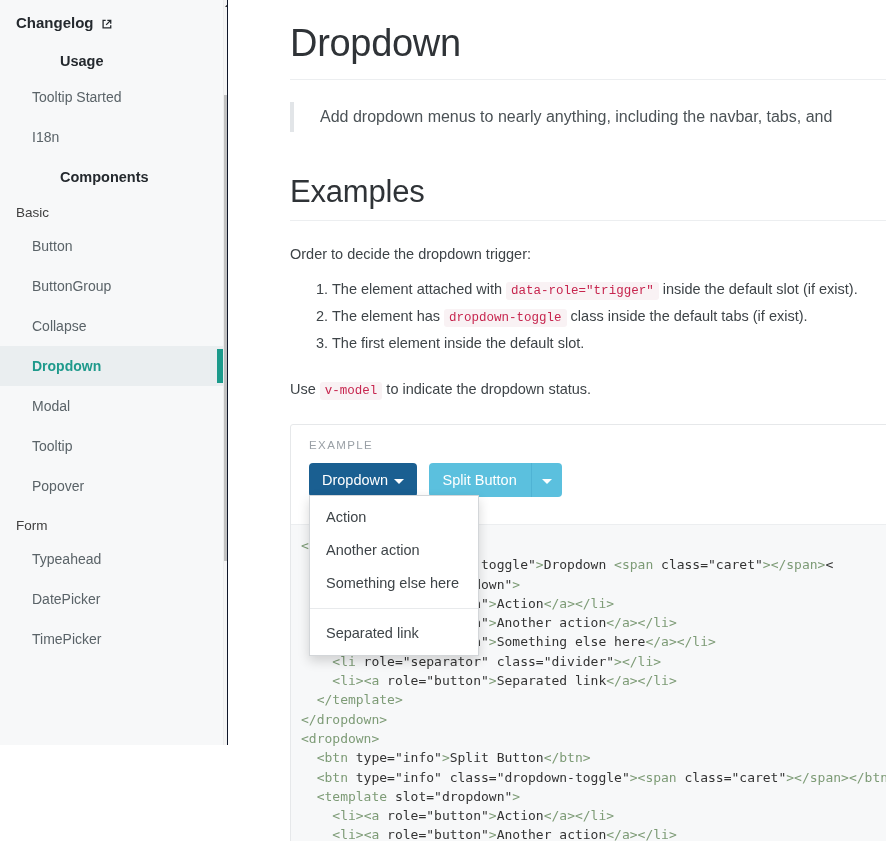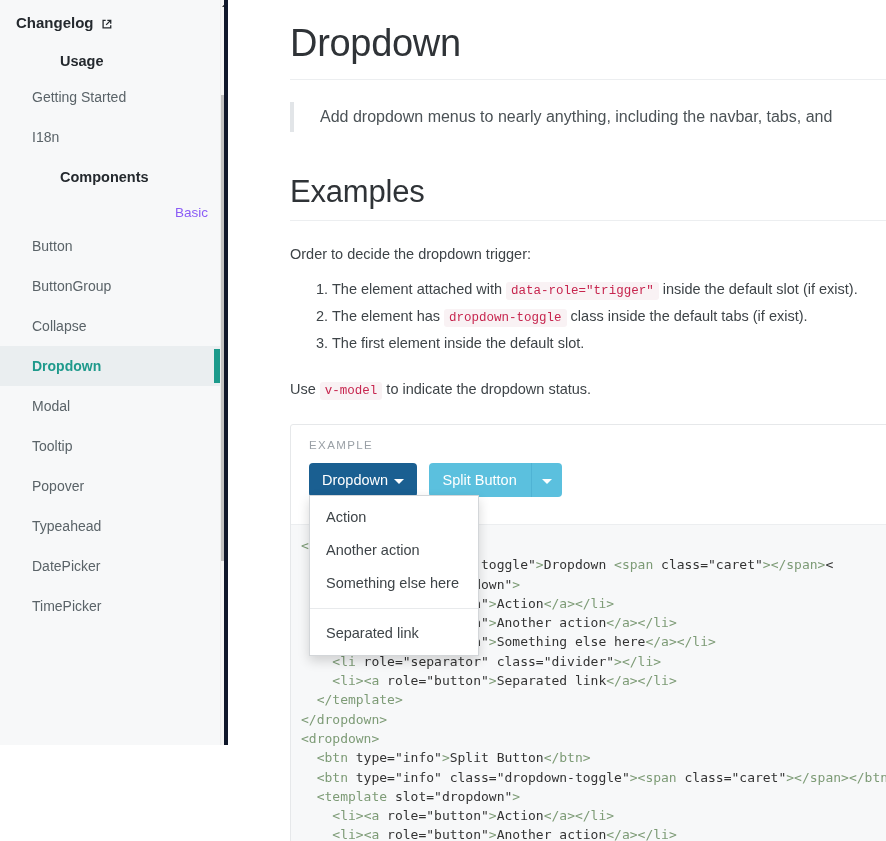--- a/index.html
+++ b/index.html
@@ -12,39 +12,38 @@
     -webkit-font-smoothing: antialiased;
   }
   #app { position: relative; width: 886px; height: 841px; display: flex; }
 
   
   #sidebar {
     position: relative;
     width: 228px;
     height: 745px;
     background: #f7f8f9;
-    border-right: 4px solid #0f172a;
+    border-right: 1px solid #0f172a;
     overflow: hidden;
     flex: 0 0 228px;
   }
   .side-inner { padding: 0 0 0 0; }
   .side-link-top {
     font-size: 15px; font-weight: bold; color: #24292e;
     padding: 14px 16px 10px 16px; display: flex; align-items: center; gap: 6px;
   }
   .ext-icon { display: inline-block; width: 13px; height: 13px; position: relative; top: 1px; }
   .side-group {
     font-size: 14.5px; font-weight: bold; color: #24292e;
     padding: 12px 16px 8px 16px;
     margin-left: 44px;
   }
   .side-sub {
-    font-size: 13.5px; color: #8b5cf6;
+    font-size: 13.5px; color: #404040;
     padding: 12px 16px 6px 16px;
-    text-align: right;
   }
   .side-item {
     font-size: 14px; color: #5a6368;
     padding: 9px 16px 9px 32px;
     position: relative; cursor: pointer; line-height: 22px;
   }
   .side-item.active {
     background: #eaeef0;
     color: #1f9a8c;
     font-weight: bold;
@@ -186,35 +185,36 @@
         <span>Changelog</span>
         <span class="ext-icon">
           <svg viewBox="0 0 16 16" width="13" height="13" fill="#24292e">
             <path d="M3 2h4v1.6H4.6v7.8h7.8V9H14v4H3V2z"></path>
             <path d="M9 2h5v5h-1.6V4.7L8.1 9 7 7.9l4.3-4.3H9V2z"></path>
           </svg>
         </span>
       </div>
 
       <div class="side-group">Usage</div>
-      <div class="side-item">Getting Started</div>
+      <div class="side-item">Tooltip Started</div>
       <div class="side-item">I18n</div>
 
       <div class="side-group">Components</div>
 
       <div class="side-sub">Basic</div>
       <div class="side-item">Button</div>
       <div class="side-item">ButtonGroup</div>
       <div class="side-item">Collapse</div>
 
       <div class="side-item active">Dropdown</div>
       <div class="side-item">Modal</div>
       <div class="side-item">Tooltip</div>
       <div class="side-item">Popover</div>
 
+      <div class="side-sub">Form</div>
       <div class="side-item">Typeahead</div>
       <div class="side-item">DatePicker</div>
       <div class="side-item">TimePicker</div>
     </div>
 
     <div class="sb-track"></div>
     <div class="sb-arrow"></div>
     <div class="sb-thumb"></div>
   </nav>
 

